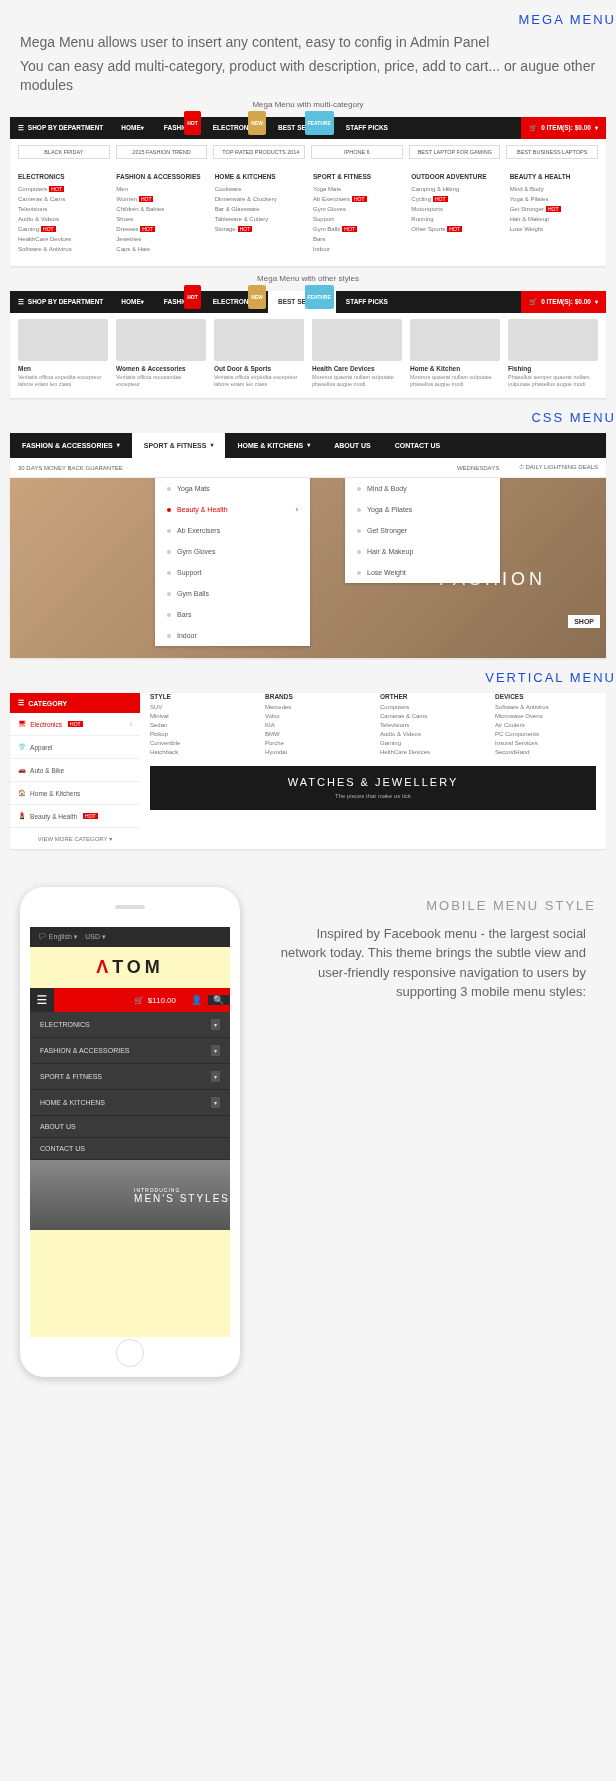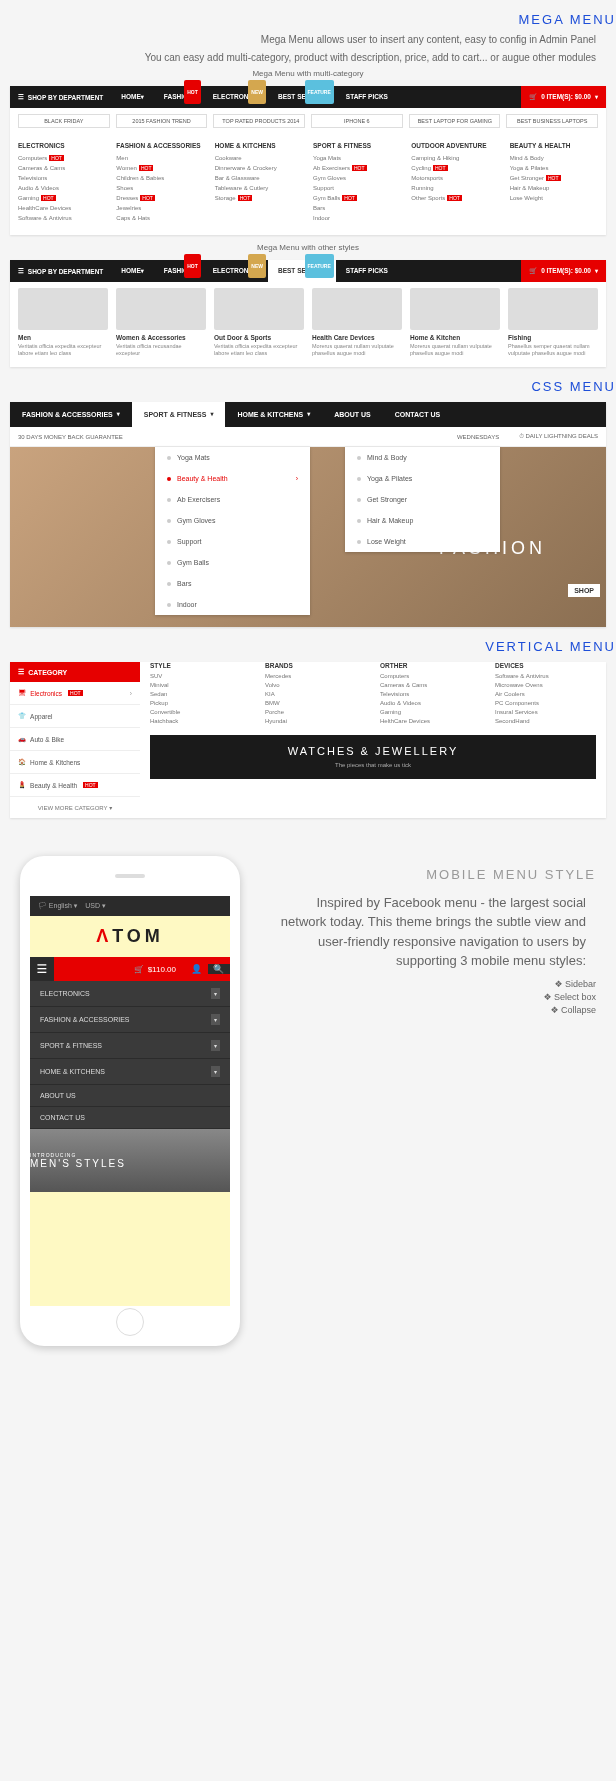--- a/index.html
+++ b/index.html
@@ -1,18 +1,18 @@
 <!DOCTYPE html>
 <html><head>
 <meta charset="utf-8">
 <style>
 body{margin:0;font-family:Arial,Helvetica,sans-serif;background:#f5f5f5;width:616px;font-size:7px;color:#333}
 .section{background:#fff;margin:8px 10px;box-shadow:0 1px 2px rgba(0,0,0,0.1)}
 h2.title{text-align:right;font-size:13px;letter-spacing:2px;color:#1d4ed8;font-weight:normal;margin:12px 0 6px}
-p.desc{text-align:right;font-size:10px;color:#666;margin:0 20px 4px;line-height:1.4}
+p.desc{text-align:left;font-size:14px;color:#666;margin:0 20px 4px;line-height:1.4}
 p.sub{text-align:center;font-size:8px;color:#666;margin:4px 0 6px}
 .bar{display:flex;background:#1a1a1a;color:#fff;height:22px;align-items:center;font-size:6.5px;font-weight:bold}
 .bar .dept{padding:0 8px;display:flex;align-items:center;gap:4px}
 .bar .item{padding:0 10px;position:relative;display:flex;align-items:center;line-height:22px}
 .bar .item.active{background:#fff;color:#333}
 .bar .cart{margin-left:auto;background:#e60000;padding:0 8px;display:flex;align-items:center;gap:4px;line-height:22px}
 .chev{font-size:6px}
 .badge{position:absolute;top:-6px;right:2px;font-size:5px;padding:1px 3px;border-radius:2px;font-weight:bold}
 .badge.hot{background:#e60000;color:#fff}
 .badge.new{background:#d4a74f;color:#fff}
@@ -66,21 +66,21 @@
 .pscreen{background:#fef9c3;height:100%;overflow:hidden}
 .ptop{background:#2b2b2b;color:#aaa;padding:6px 8px;font-size:7px;display:flex;gap:8px}
 .plogo{text-align:center;font-size:18px;font-weight:bold;letter-spacing:4px;padding:10px 0;color:#222}
 .plogo .a{color:#e60000}
 .predbar{background:#e60000;display:flex;align-items:center;color:#fff;height:24px}
 .predbar .burger{width:24px;text-align:center;background:#2b2b2b;line-height:24px;font-size:12px}
 .predbar .carticon{margin-left:auto;margin-right:4px;font-size:8px;display:flex;align-items:center;gap:3px;padding:0 6px}
 .predbar .ico{width:22px;text-align:center;font-size:9px}
 .pmenu .pmi{background:#3a3a3a;color:#ddd;padding:7px 10px;font-size:7px;border-bottom:1px solid #2b2b2b;display:flex;align-items:center}
 .pmenu .pmi .chv{margin-left:auto;background:#555;padding:2px 3px;font-size:6px}
-.pbanner{background:linear-gradient(#888,#555);height:63px;position:relative;display:flex;align-items:center;justify-content:flex-start;color:#fff;font-size:10px;letter-spacing:2px}
+.pbanner{background:linear-gradient(#888,#555);height:70px;position:relative;display:flex;align-items:center;justify-content:flex-end;color:#fff;font-size:10px;letter-spacing:2px}
 .mobtxt{flex:1;text-align:right}
 .mobtxt h2{font-size:13px;letter-spacing:2px;color:#999;font-weight:normal}
 .mobtxt p{font-size:13px;color:#666;line-height:1.5;margin:8px 10px}
 .mobtxt ul{list-style:none;padding:0;margin:8px 0}
 .mobtxt li{font-size:9px;color:#666;margin:3px 0}
 .mobtxt li:before{content:"❖ ";}
 </style>
 </head>
 <body>
 
@@ -444,19 +444,14 @@
           </div>
 </div>
 <div class="pbanner">
           <div><div style="font-size:5px;letter-spacing:1px">INTRODUCING</div><span>MEN'S STYLES</span></div>
         </div>
 </div>
 </div>
 <div class="mobtxt">
 <h2>MOBILE MENU STYLE</h2>
 <p>Inspired by Facebook menu - the largest social network today. This theme brings the subtle view and user-friendly responsive navigation to users by supporting 3 mobile menu styles:</p>
-<ul>
-<li>Sidebar</li>
-<li>Select box</li>
-<li>Collapse</li>
-</ul>
 </div>
 </div>
 
 </body></html>

